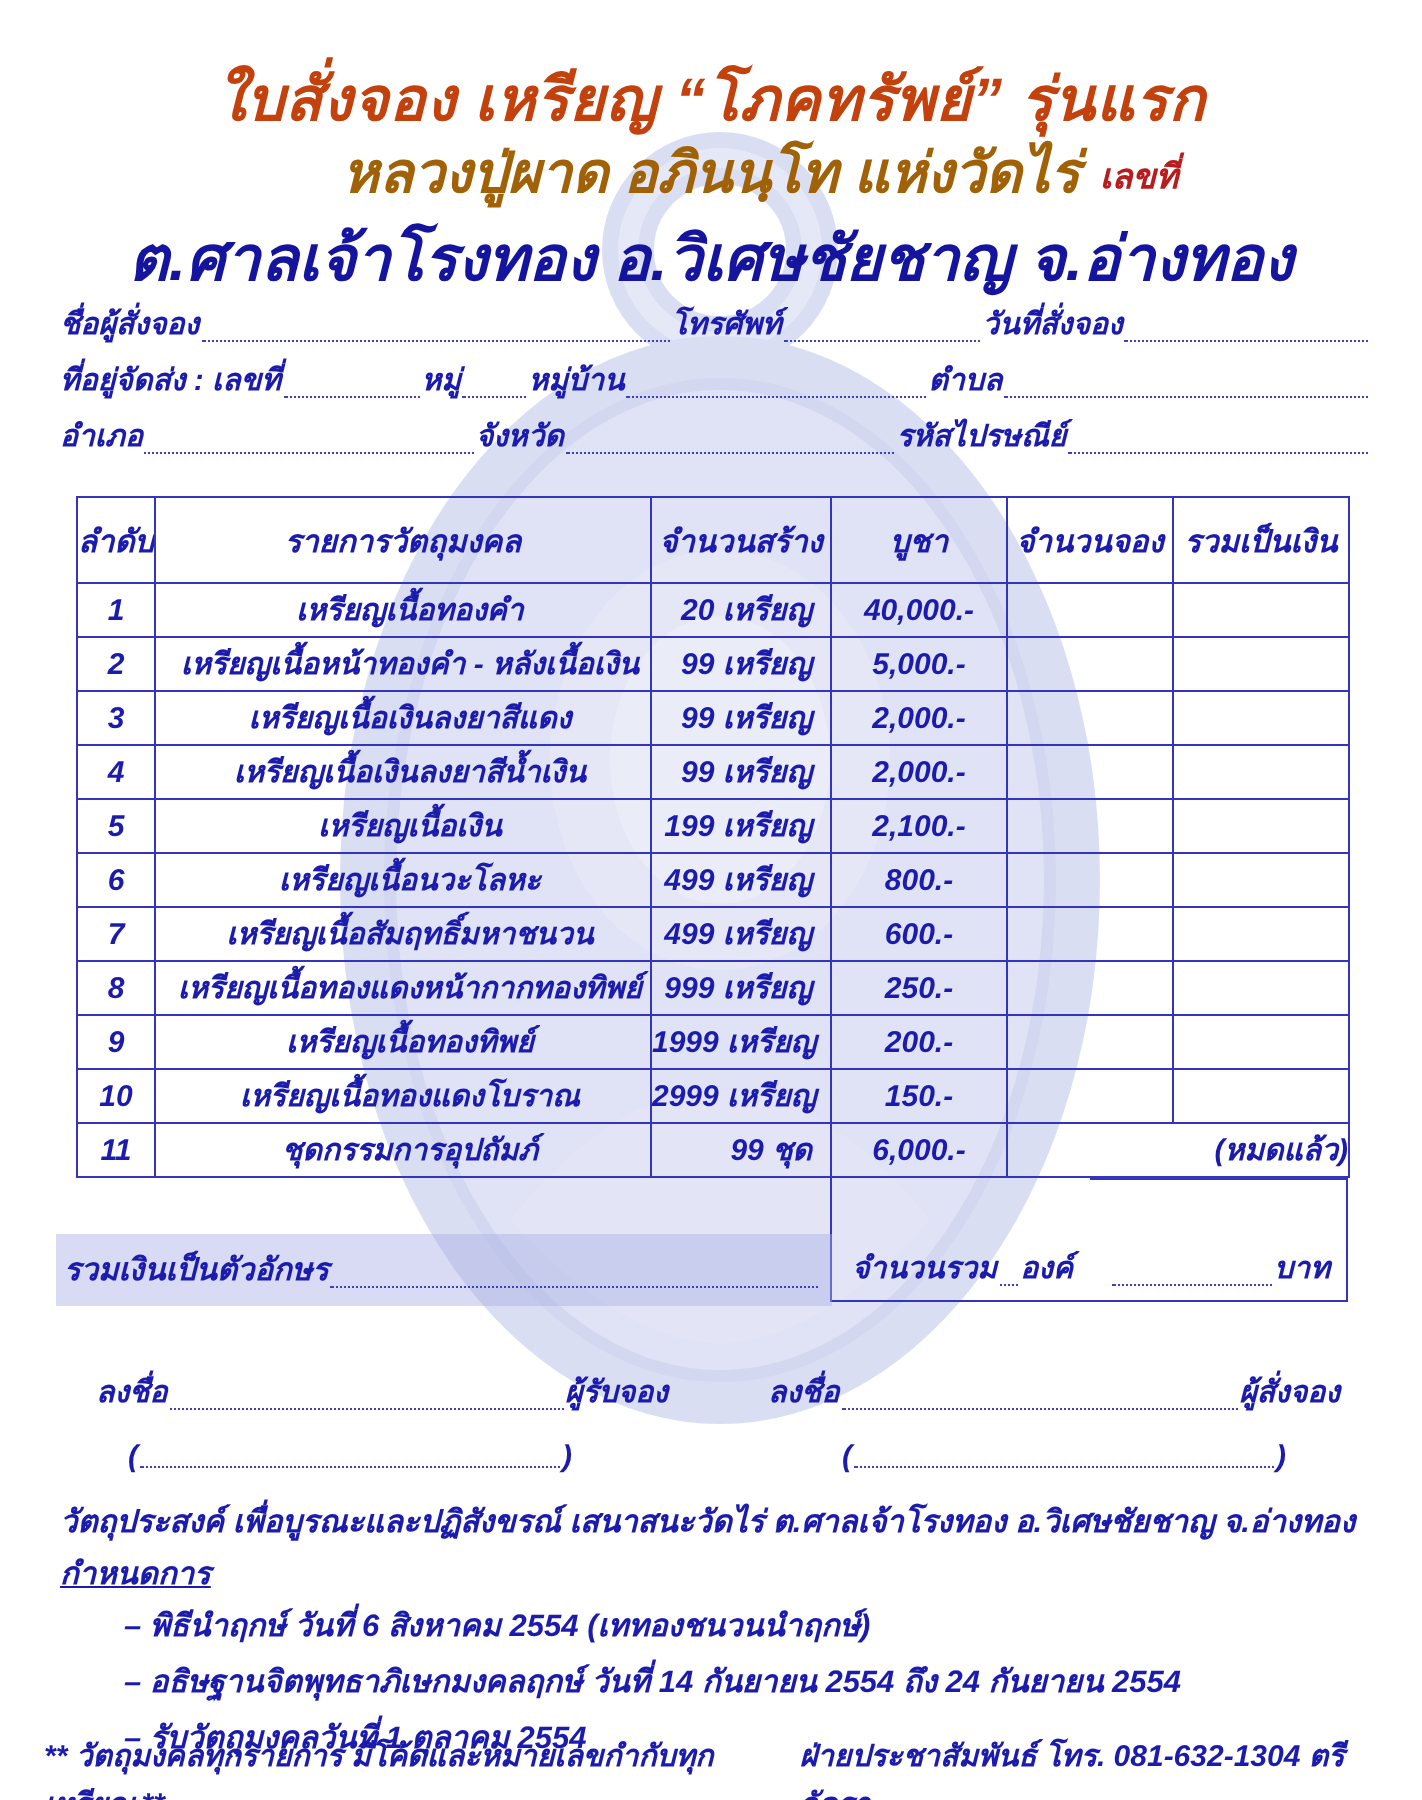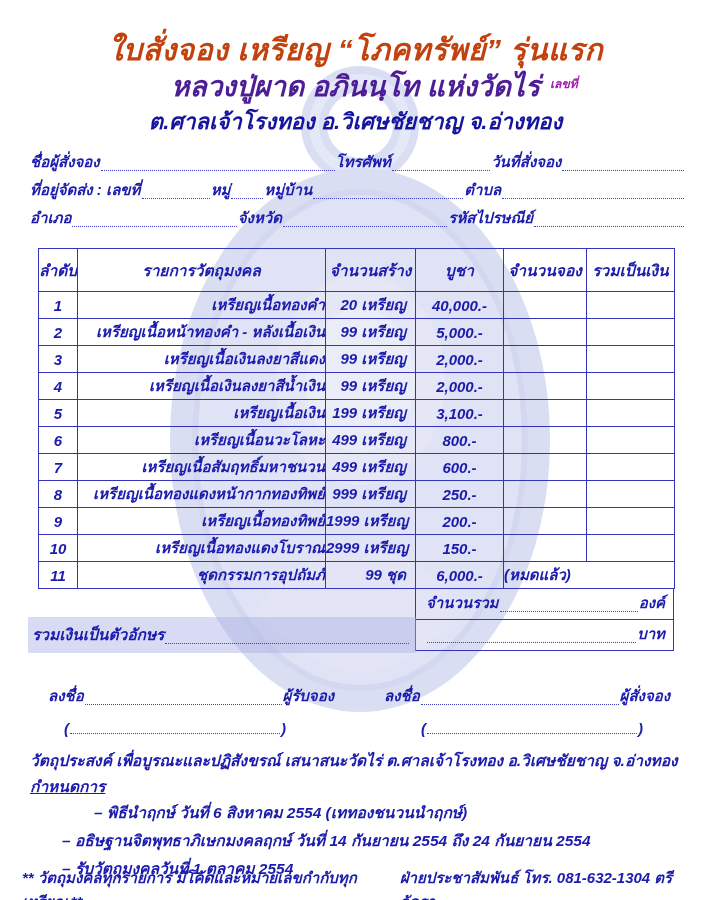--- a/index.html
+++ b/index.html
@@ -7,62 +7,62 @@
   .page {
     position:relative; width:711px; height:900px; margin:0 auto;
     background:#ffffff; overflow:hidden;
     color:#1b1bad; font-style:italic; font-weight:bold;
   }
   
   .watermark { position:absolute; top:50px; left:160px; width:400px; height:670px; opacity:.5; pointer-events:none; }
   
   .title1 { position:absolute; top:26px; left:0; width:100%; text-align:center;
             font-size:30px; color:#c2410c; letter-spacing:.5px; }
-  .title2-row { position:absolute; top:64px; left:0; width:100%; text-align:center; font-size:28px; color:#4c1d95; }
-  .no-label { position:absolute; top:74px; left:550px; font-size:12px; color:#a21caf; }
-  .title3 { position:absolute; top:104px; left:0; width:100%; text-align:center; font-size:22px; color:#14149e; }
+  .title2-row { position:absolute; top:64px; left:0; width:100%; text-align:center; font-size:28px; color:#a16207; }
+  .no-label { position:absolute; top:74px; left:550px; font-size:17px; color:#b91c1c; }
+  .title3 { position:absolute; top:104px; left:0; width:100%; text-align:center; font-size:31px; color:#14149e; }
   
   .frow { position:absolute; left:30px; width:655px; display:flex; align-items:flex-end; font-size:15px; }
   .frow .lbl { white-space:nowrap; }
   .dots { border-bottom:1.6px dotted #3f3fc5; height:1px; margin:0 1px 3px 1px; }
   .f1 { top:150px; } .f2 { top:178px; } .f3 { top:206px; }
   
   table.order { position:absolute; top:248px; left:38px; width:636px;
                 border-collapse:collapse; table-layout:fixed; }
   table.order th, table.order td {
     border:1.4px solid #3434bc; font-style:italic; font-weight:bold;
     color:#1b1bad; font-size:15px; overflow:hidden; white-space:nowrap;
   }
   table.order th { height:43px; font-size:15.5px; text-align:center; }
   table.order td { height:27px; }
   td.c-no { text-align:center; }
-  td.c-item { text-align:right; padding-left:7px; }
+  td.c-item { text-align:center; padding-left:7px; }
   td.c-qty { text-align:right; padding-right:9px; }
   td.c-price { text-align:center; }
-  td.c-note { text-align:left; }
+  td.c-note { text-align:right; }
   
   .totals-box { position:absolute; top:589px; left:415px; width:259px; height:62px;
-                border:1.4px solid #3434bc; border-top:none; display:flex; flex-direction:column; }
+                border:1.4px solid #3434bc; border-top:none; display:flex; flex-direction:row; }
   .totals-box .trow { flex:1; display:flex; align-items:flex-end; padding:0 8px 4px 10px; font-size:15px; }
   .totals-box .trow + .trow { border-top:1.4px solid #3434bc; }
   .band { position:absolute; top:617px; left:28px; width:388px; height:36px;
           background:rgba(168,176,228,.45); display:flex; align-items:flex-end;
           padding:0 6px 6px 4px; font-size:15.5px; }
   
   .sigrow { position:absolute; top:684px; left:48px; width:622px; display:flex; font-size:15px; }
   .siggroup { display:flex; align-items:flex-end; width:286px; }
   .siggroup + .siggroup { margin-left:50px; }
   .parenrow { position:absolute; top:720px; left:64px; width:586px; display:flex; font-size:15px; }
   .parengroup { display:flex; align-items:flex-end; width:222px; }
   .parengroup.right { margin-left:135px; }
   
   .purpose { position:absolute; top:748px; left:30px; width:660px; font-size:15.5px; }
   .sched-title { position:absolute; top:774px; left:30px; font-size:15.5px;text-decoration:underline; }
   .sched-item { position:absolute; left:62px; font-size:15.5px; }
-  .s0 { top:800px;margin-left:32px; } .s1 { top:828px; } .s2 { top:856px; }
+  .s0 { top:800px; } .s1 { top:828px; } .s2 { top:856px; }
   .footrow { position:absolute; top:866px; left:22px; width:672px; display:flex; justify-content:space-between; font-size:15px; }
 </style>
 </head>
 <body>
 
 <div class="page">
 
   <svg class="watermark" viewBox="0 0 400 670">
     <circle cx="200" cy="75" r="46" fill="none" stroke="#b7bee6" stroke-width="26"></circle>
     <circle cx="200" cy="75" r="46" fill="none" stroke="#cdd3f0" stroke-width="10"></circle>
@@ -153,21 +153,21 @@
       <td class="c-item">เหรียญเนื้อเงินลงยาสีน้ำเงิน</td>
       <td class="c-qty">99 เหรียญ</td>
       <td class="c-price">2,000.-</td>
       <td></td>
       <td></td>
     </tr>
     <tr>
       <td class="c-no">5</td>
       <td class="c-item">เหรียญเนื้อเงิน</td>
       <td class="c-qty">199 เหรียญ</td>
-      <td class="c-price">3,100.-</td>
+      <td class="c-price">2,100.-</td>
       <td></td>
       <td></td>
     </tr>
     <tr>
       <td class="c-no">6</td>
       <td class="c-item">เหรียญเนื้อนวะโลหะ</td>
       <td class="c-qty">499 เหรียญ</td>
       <td class="c-price">800.-</td>
       <td></td>
       <td></td>

